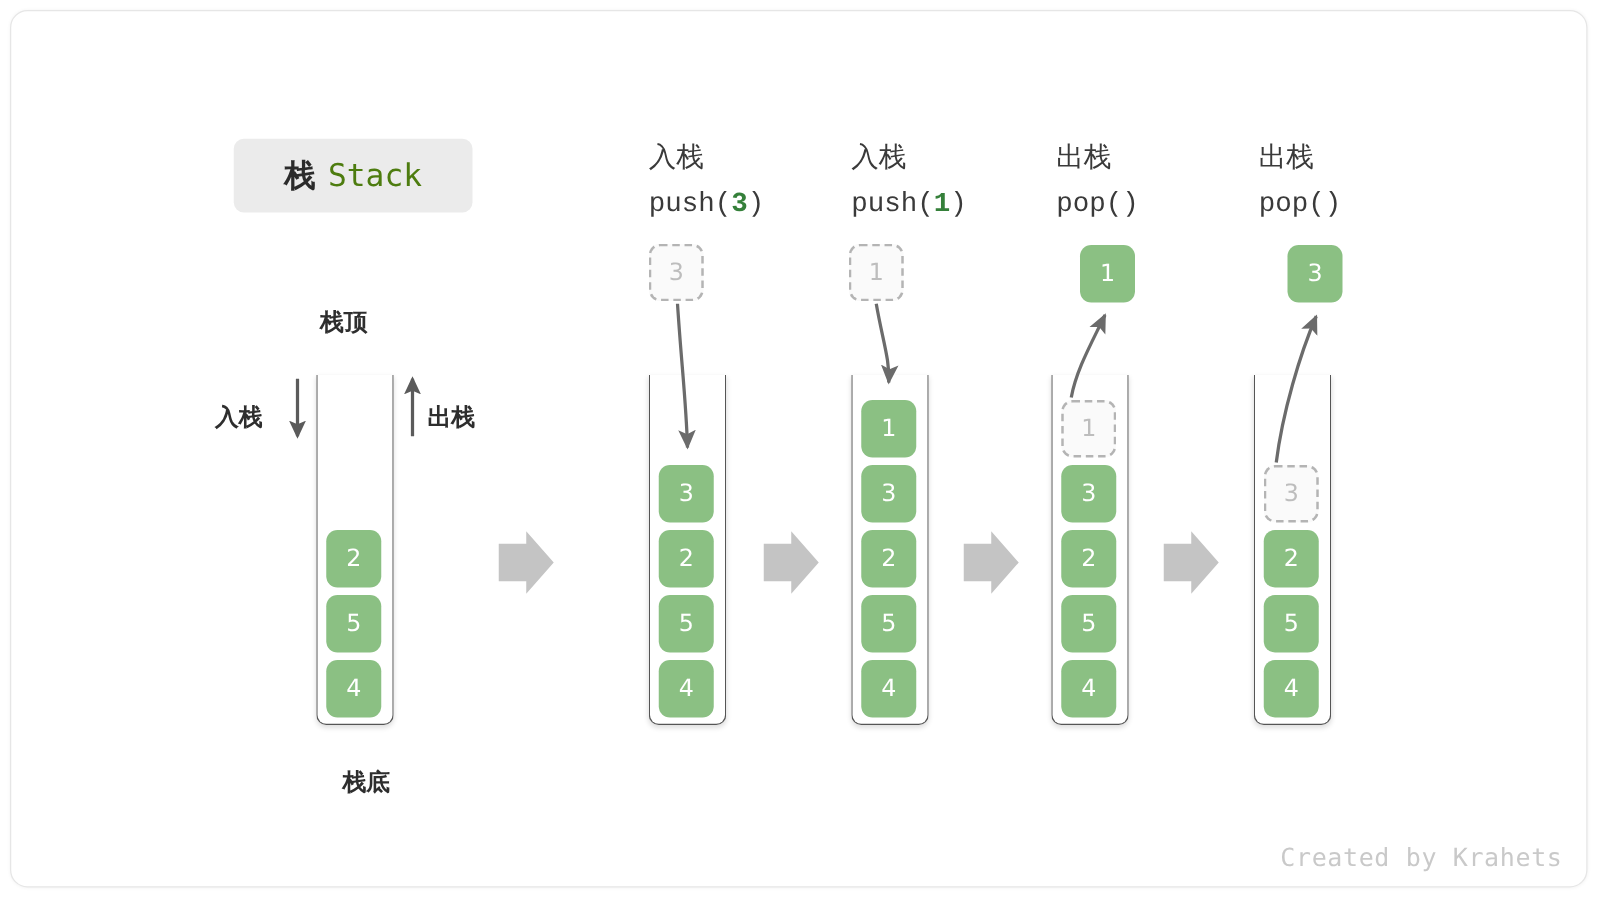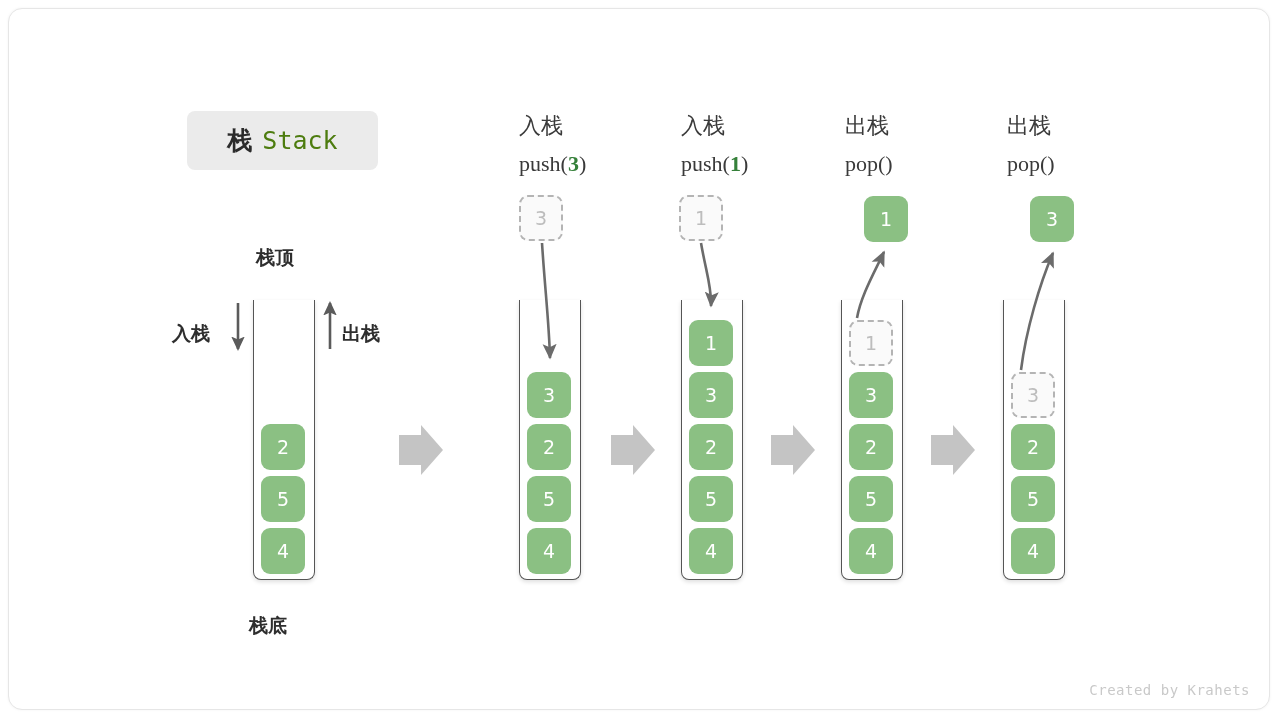--- a/index.html
+++ b/index.html
@@ -80,21 +80,21 @@
     line-height: 38px;
   }
   .op-head .cjk {
     display: block;
     font-family: "Liberation Sans", "DejaVu Sans", sans-serif;
     font-size: 22px;
     color: #3a3a3a;
   }
   .op-head .code {
     display: block;
-    font-family: Liberation Serif, serif;
+    font-family: Liberation Mono, monospace;
     font-size: 22px;
     color: #3a3a3a;
   }
   .op-head .code .num {
     color: #35803a;
     font-weight: bold;
   }
   .tube {
     position: absolute;
     box-sizing: border-box;
@@ -141,38 +141,38 @@
     height: 720px;
     pointer-events: none;
   }
 
   
   .footer {
     position: absolute;
     right: 30px;
     bottom: 22px;
     font-family: "DejaVu Sans Mono", "Liberation Mono", monospace;
-    font-size: 14px;
+    font-size: 20px;
     color: #c9c9c9;
     letter-spacing: 0.5px;
   }
 </style>
 </head>
 <body>
 
 <div id="canvas">
   <div class="card-frame"></div>
 
   <div class="title-chip">
     <span class="t-cjk">栈</span>
     <span class="t-latin">Stack</span>
   </div>
 
   <div class="lbl lbl-bold" style="left:256px; top:245px;">栈顶</div>
-  <div class="lbl lbl-bold" style="left:249px; top:613px;">栈底</div>
+  <div class="lbl lbl-bold" style="left:274px; top:613px;">栈底</div>
   <div class="lbl lbl-bold" style="left:172px; top:321px;">入栈</div>
   <div class="lbl lbl-bold" style="left:342px; top:321px;">出栈</div>
 
   <div class="tube" style="left:253px; top:300px; width:62px; height:280px;"></div>
   <div class="cell" style="left:261px; top:424px;">2</div>
   <div class="cell" style="left:261px; top:476px;">5</div>
   <div class="cell" style="left:261px; top:528px;">4</div>
 
   <div class="op-head" style="left:519px; top:107px;">
     <span class="cjk">入栈</span>

